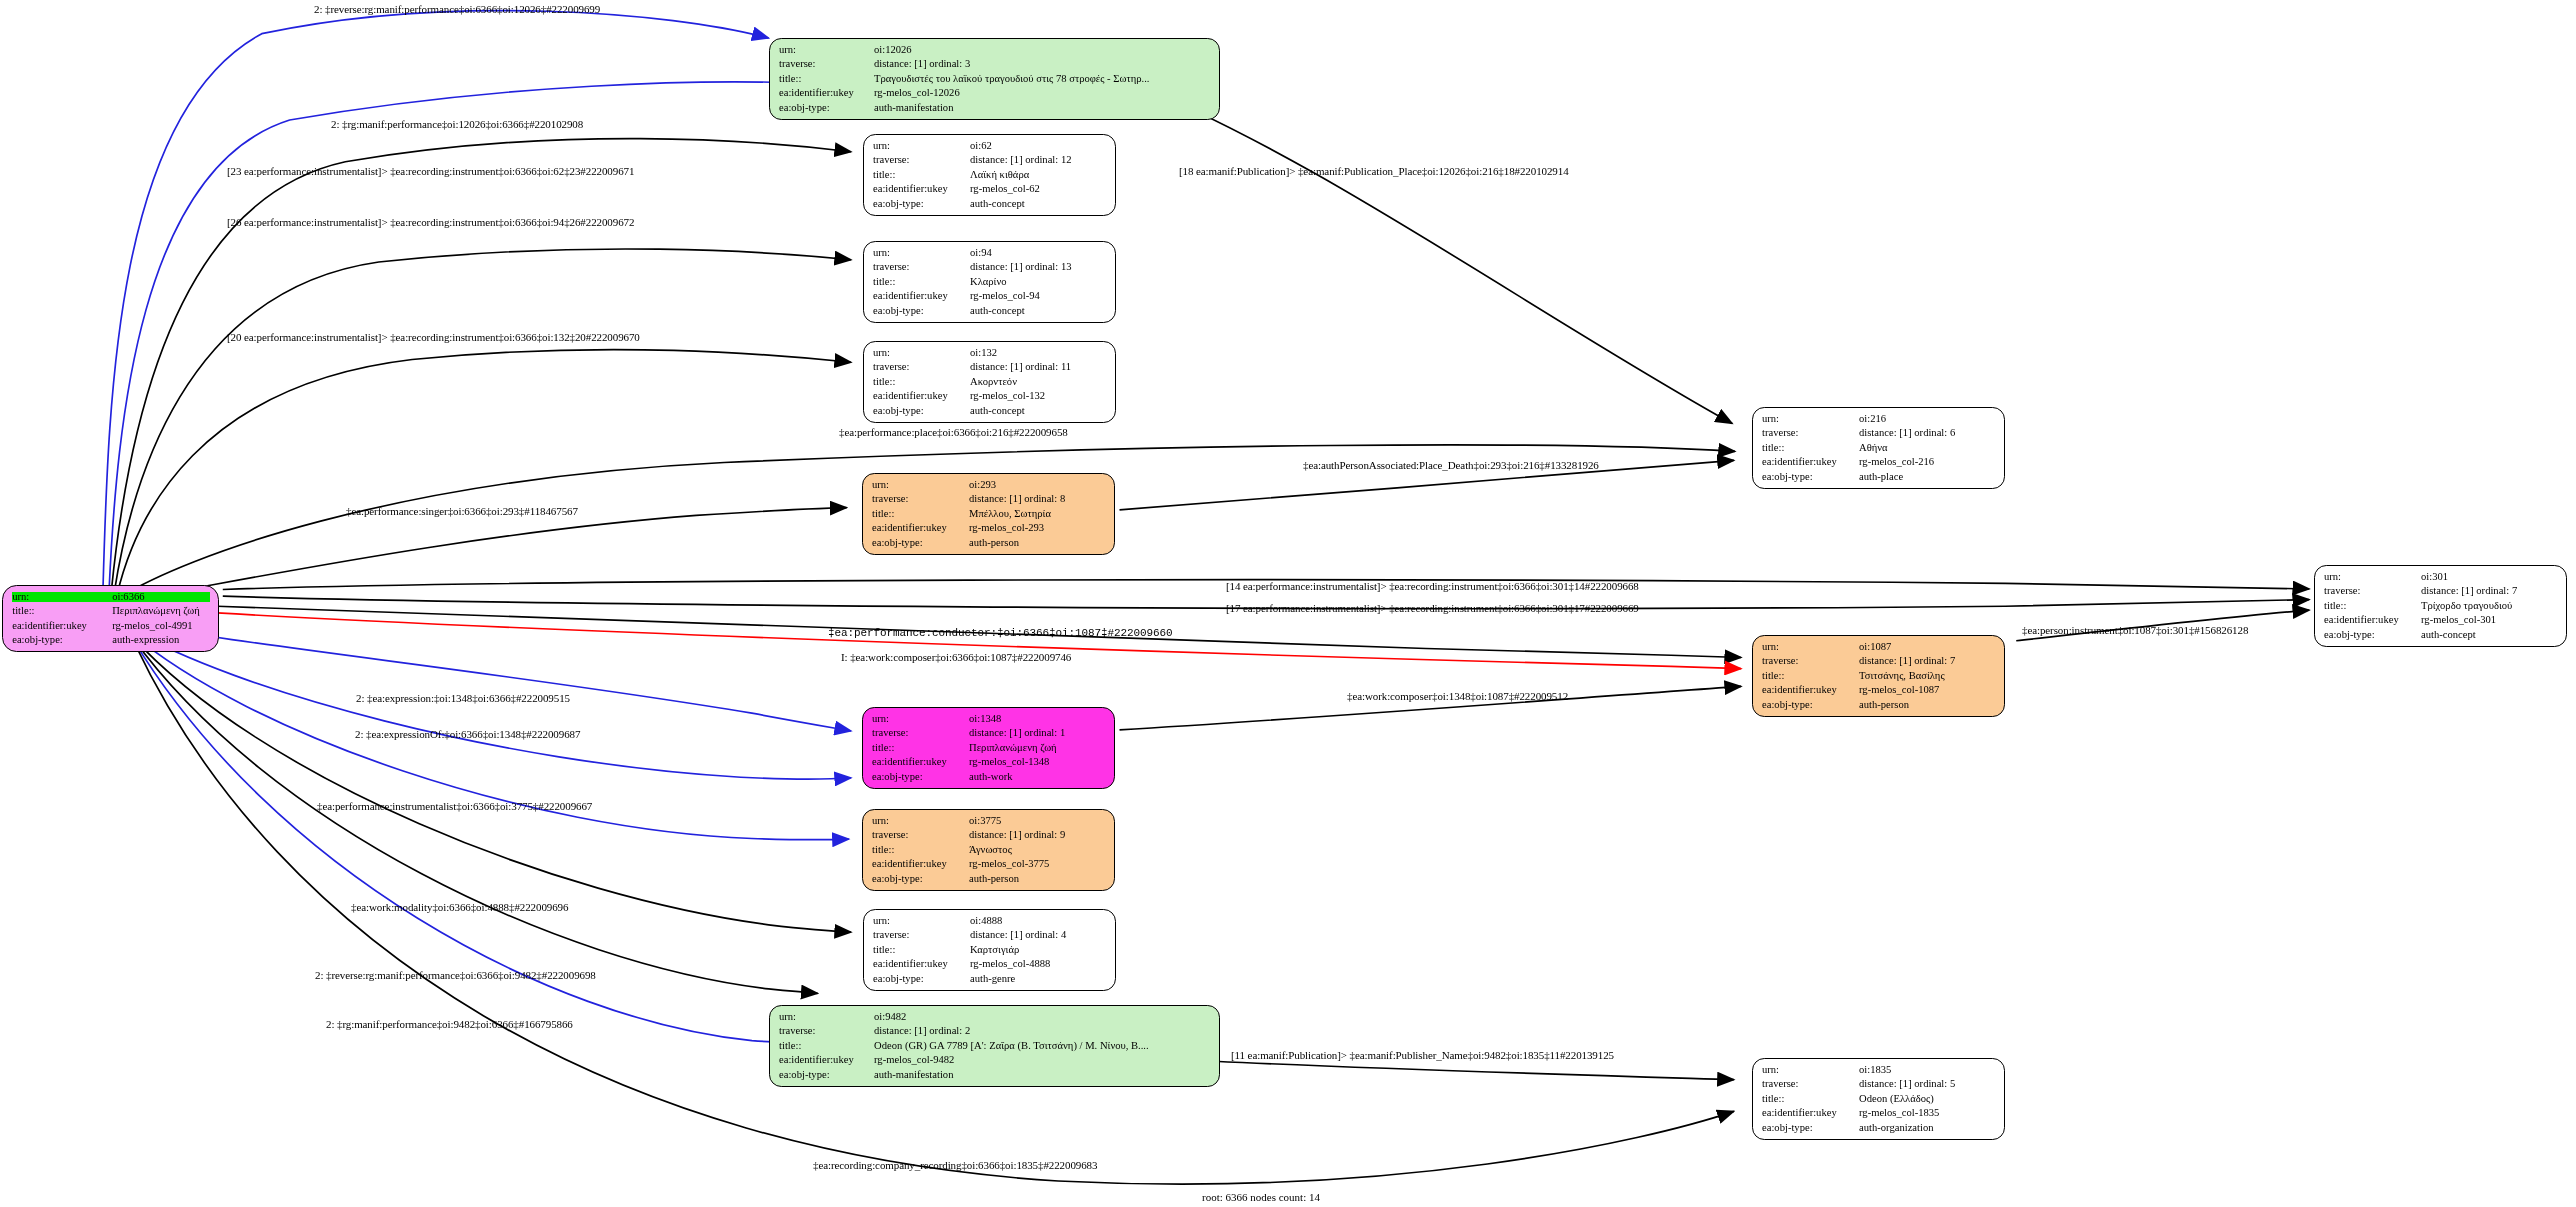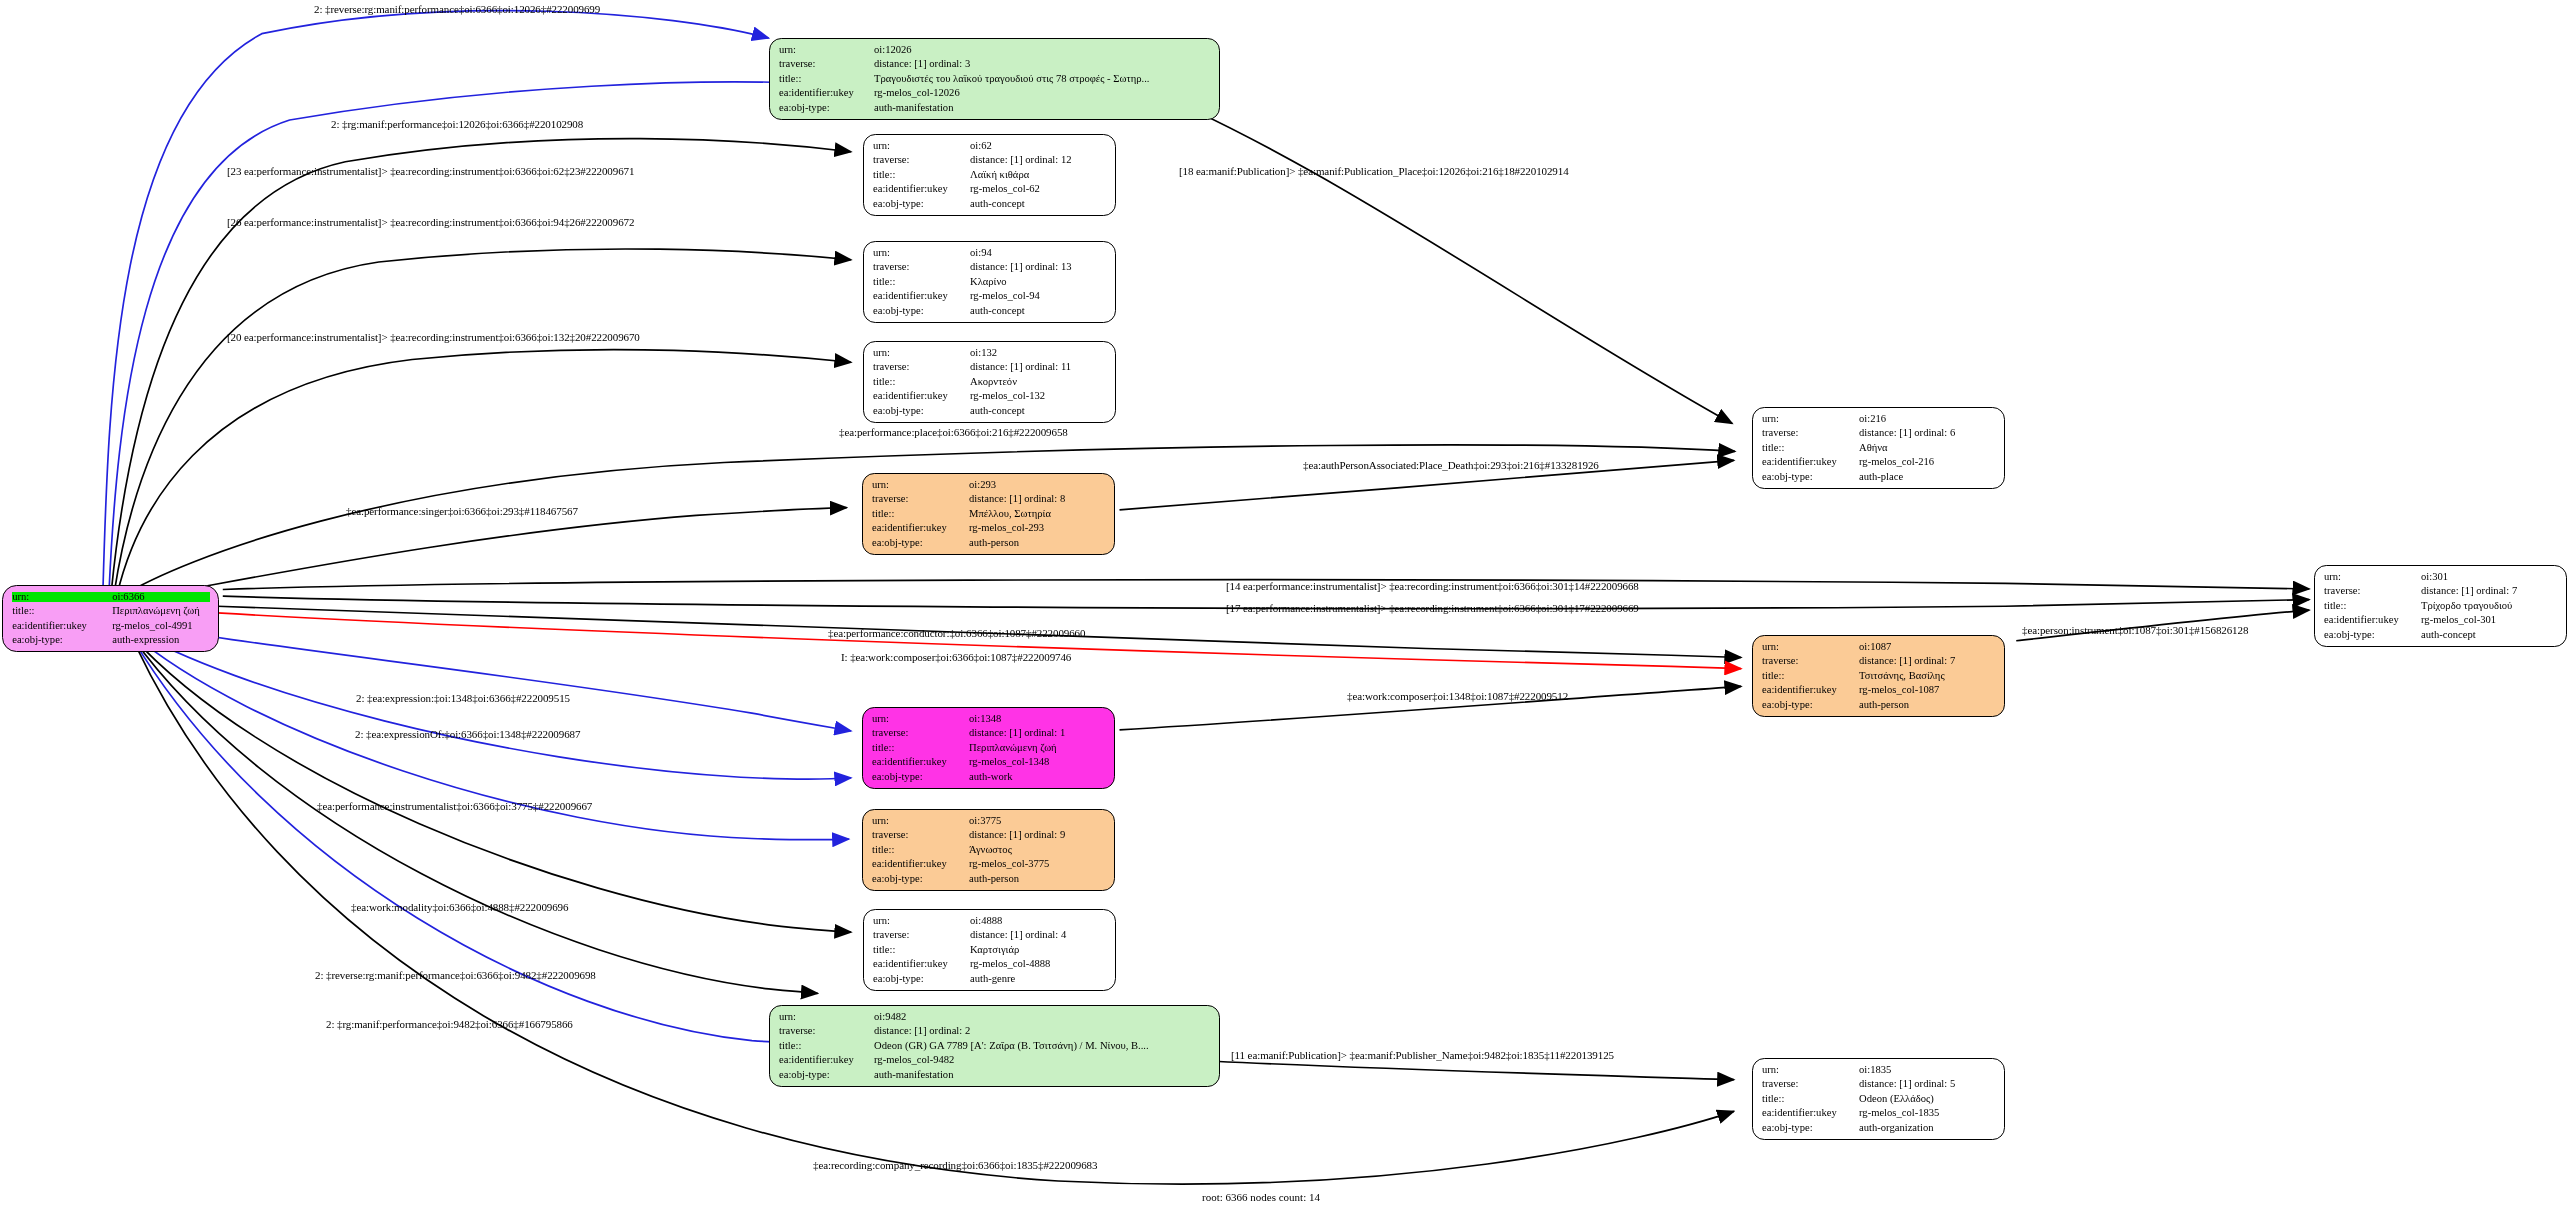--- a/index.html
+++ b/index.html
@@ -413,21 +413,21 @@
   <div class="elabel" style="left:331px;top:118px;">2: ‡rg:manif:performance‡oi:12026‡oi:6366‡#220102908</div>
   <div class="elabel" style="left:227px;top:165px;">[23 ea:performance:instrumentalist]&gt; ‡ea:recording:instrument‡oi:6366‡oi:62‡23#222009671</div>
   <div class="elabel" style="left:227px;top:216px;">[26 ea:performance:instrumentalist]&gt; ‡ea:recording:instrument‡oi:6366‡oi:94‡26#222009672</div>
   <div class="elabel" style="left:227px;top:331px;">[20 ea:performance:instrumentalist]&gt; ‡ea:recording:instrument‡oi:6366‡oi:132‡20#222009670</div>
   <div class="elabel" style="left:1179px;top:126px;margin-top:39px;">[18 ea:manif:Publication]&gt; ‡ea:manif:Publication_Place‡oi:12026‡oi:216‡18#220102914</div>
   <div class="elabel" style="left:839px;top:426px;text-align:right;">‡ea:performance:place‡oi:6366‡oi:216‡#222009658</div>
   <div class="elabel" style="left:1303px;top:459px;">‡ea:authPersonAssociated:Place_Death‡oi:293‡oi:216‡#133281926</div>
   <div class="elabel" style="left:346px;top:505px;">‡ea:performance:singer‡oi:6366‡oi:293‡#118467567</div>
   <div class="elabel" style="left:1226px;top:580px;">[14 ea:performance:instrumentalist]&gt; ‡ea:recording:instrument‡oi:6366‡oi:301‡14#222009668</div>
   <div class="elabel" style="left:1226px;top:602px;">[17 ea:performance:instrumentalist]&gt; ‡ea:recording:instrument‡oi:6366‡oi:301‡17#222009669</div>
-  <div class="elabel" style="left:828px;top:627px;">‡ea:performance:conductor:‡oi:6366‡oi:1087‡#222009660</div>
+  <div class="elabel" style="left:828px;top:627px;font-family:Liberation Mono, monospace;">‡ea:performance:conductor:‡oi:6366‡oi:1087‡#222009660</div>
   <div class="elabel" style="left:2022px;top:624px;">‡ea:person:instrument‡oi:1087‡oi:301‡#156826128</div>
   <div class="elabel" style="left:841px;top:651px;">I: ‡ea:work:composer‡oi:6366‡oi:1087‡#222009746</div>
   <div class="elabel" style="left:1347px;top:690px;">‡ea:work:composer‡oi:1348‡oi:1087‡#222009512</div>
   <div class="elabel" style="left:356px;top:692px;">2: ‡ea:expression:‡oi:1348‡oi:6366‡#222009515</div>
   <div class="elabel" style="left:355px;top:728px;">2: ‡ea:expressionOf:‡oi:6366‡oi:1348‡#222009687</div>
   <div class="elabel" style="left:317px;top:800px;">‡ea:performance:instrumentalist‡oi:6366‡oi:3775‡#222009667</div>
   <div class="elabel" style="left:351px;top:901px;">‡ea:work:modality‡oi:6366‡oi:4888‡#222009696</div>
   <div class="elabel" style="left:315px;top:969px;">2: ‡reverse:rg:manif:performance‡oi:6366‡oi:9482‡#222009698</div>
   <div class="elabel" style="left:326px;top:1018px;">2: ‡rg:manif:performance‡oi:9482‡oi:6366‡#166795866</div>
   <div class="elabel" style="left:1231px;top:1049px;">[11 ea:manif:Publication]&gt; ‡ea:manif:Publisher_Name‡oi:9482‡oi:1835‡11#220139125</div>

